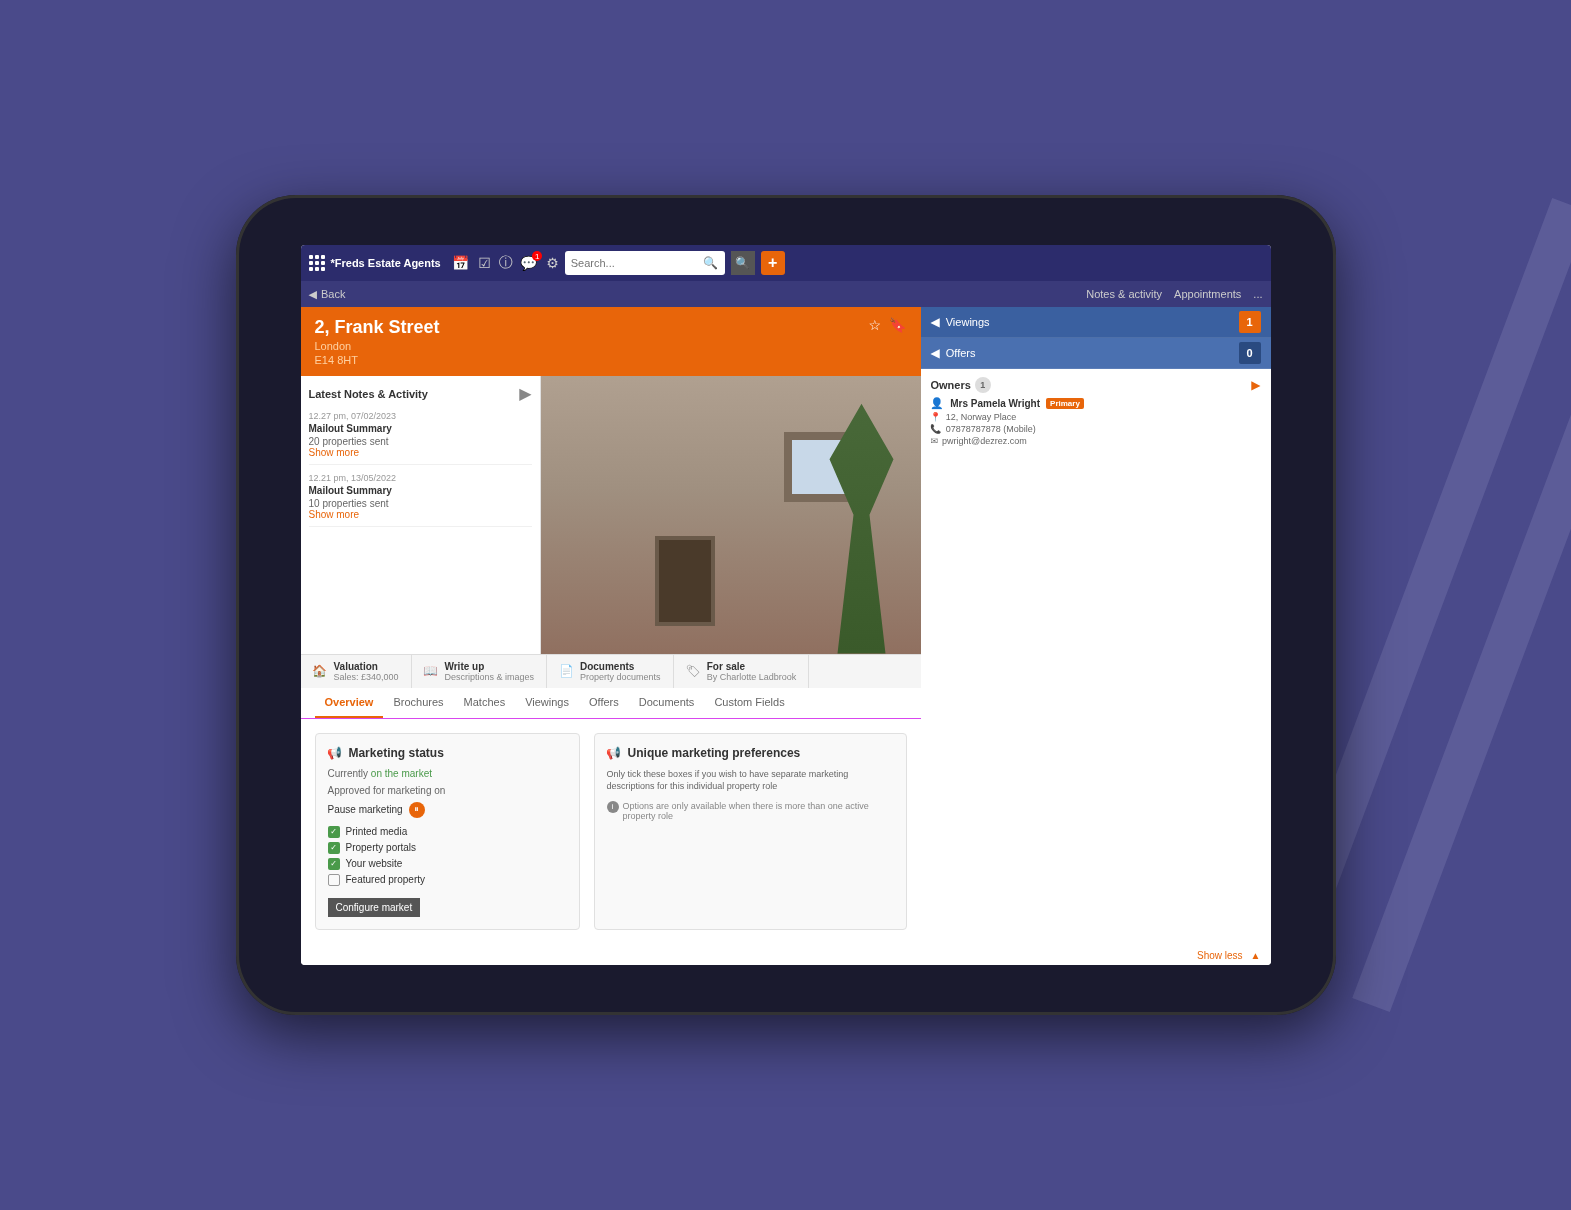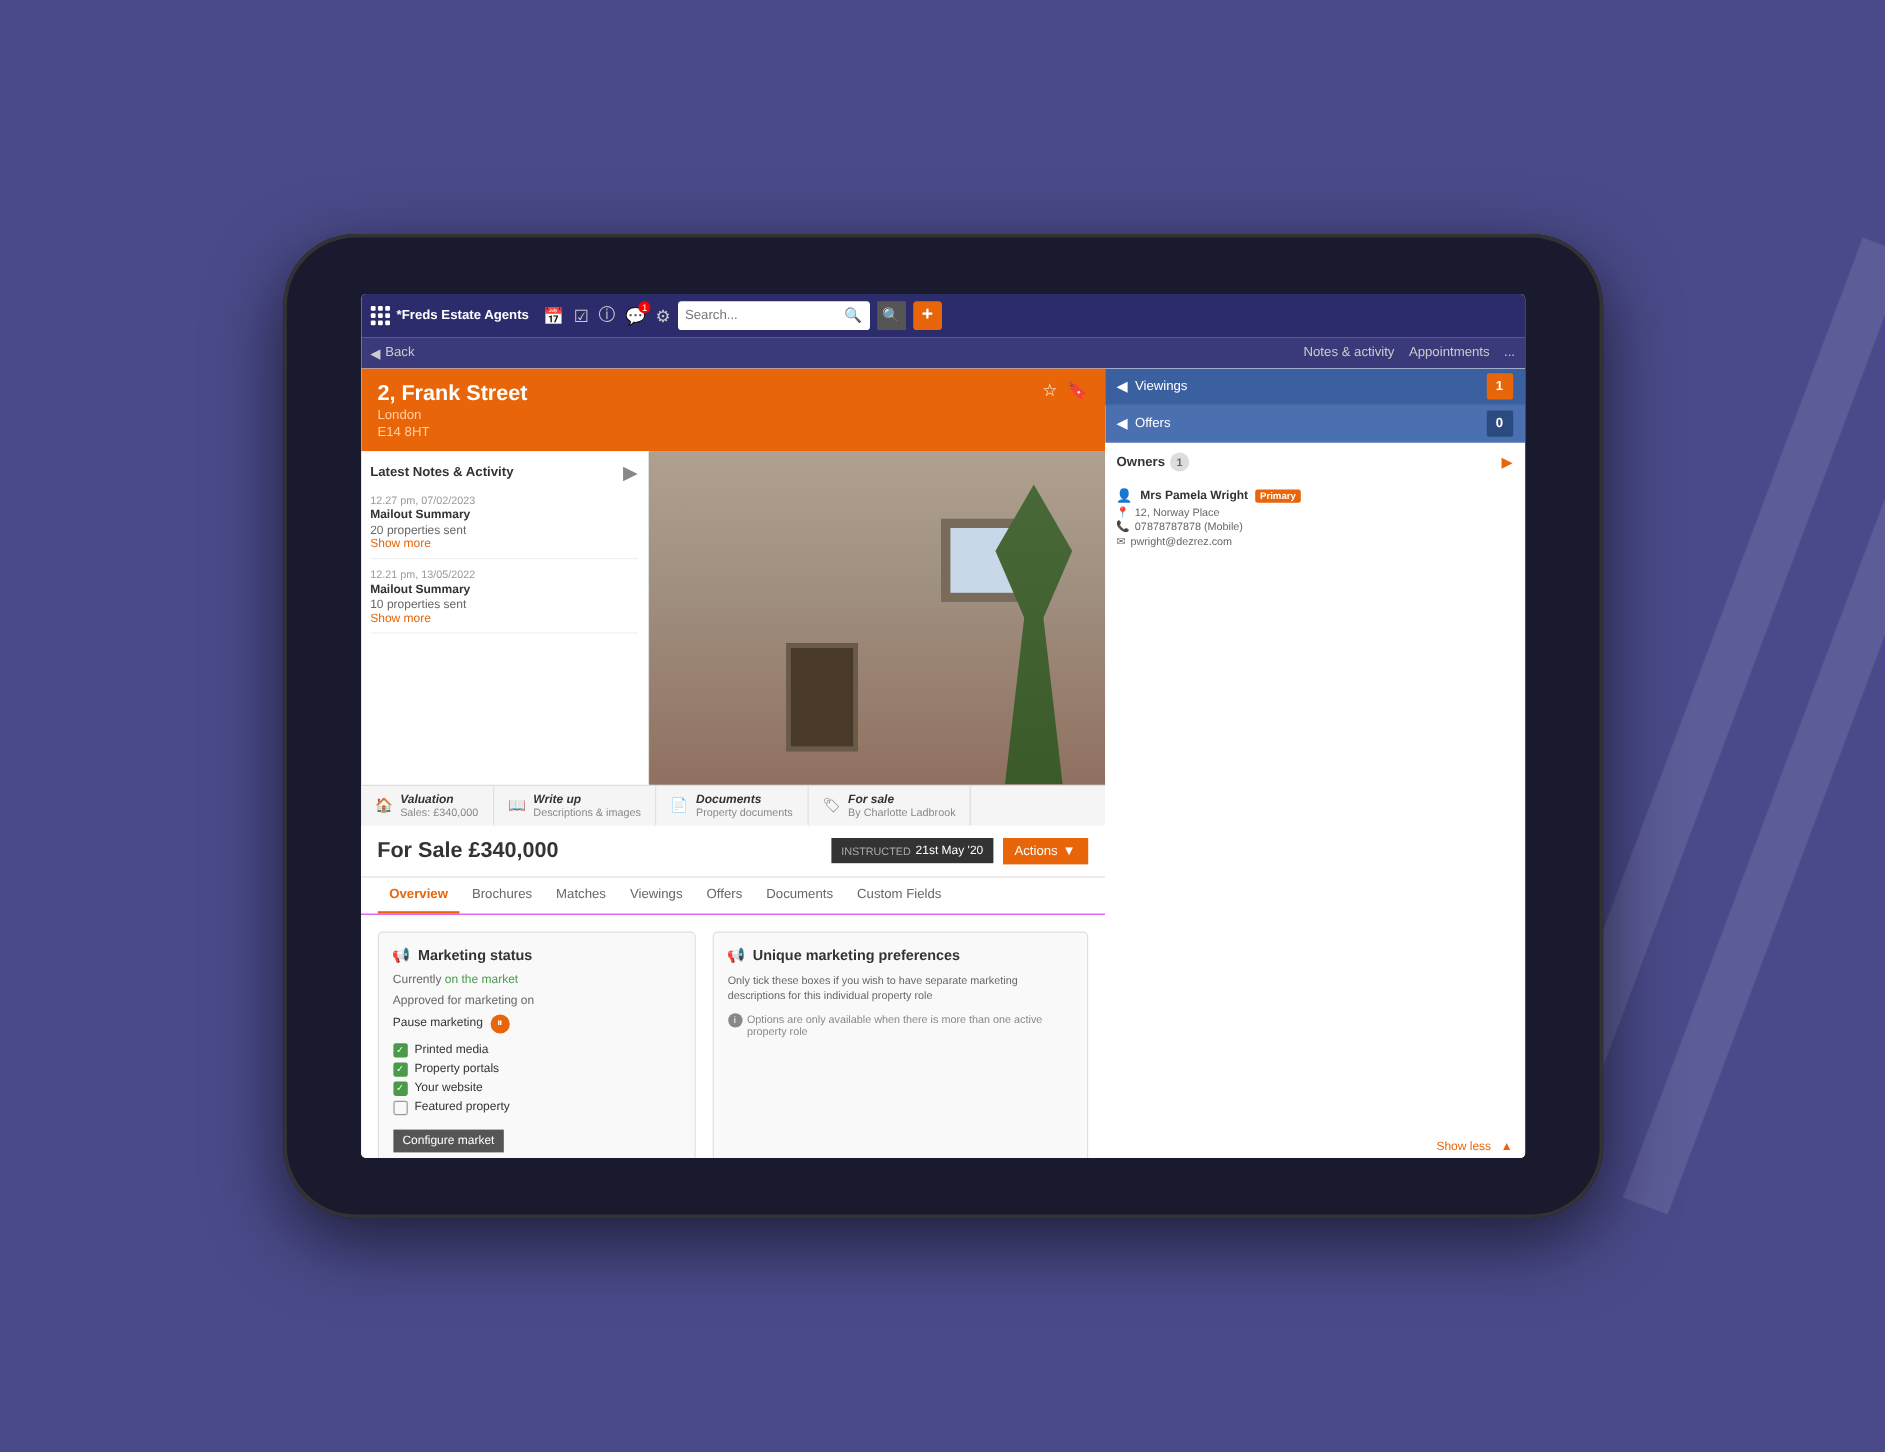--- a/index.html
+++ b/index.html
@@ -375,21 +375,20 @@
 
     .tab-icon {
       font-size: 12px;
       color: #888;
     }
 
     .tab-title {
       font-weight: bold;
       font-size: 10px;
       color: #333;
-      font-style: italic;
     }
 
     .tab-sub {
       font-size: 9px;
       color: #888;
     }
 
     
     .right-panel {
       flex: 1;
@@ -454,21 +453,21 @@
     .owners-section {
       padding: 8px 10px;
       flex: 1;
       overflow-y: auto;
     }
 
     .owners-header {
       display: flex;
       align-items: center;
       justify-content: space-between;
-      margin-bottom: 14px;
+      margin-bottom: 4px;
     }
 
     .owners-title {
       font-size: 11px;
       font-weight: bold;
       color: #333;
       display: flex;
       align-items: center;
       gap: 4px;
     }
@@ -891,33 +890,20 @@
           <div class="property-tab">
             <span class="tab-icon">🏷</span>
             <div>
               <div class="tab-title">For sale</div>
               <div class="tab-sub">By Charlotte Ladbrook</div>
             </div>
           </div>
         </div>
 
         <div class="bottom-content">
-          <div class="property-sale-header">
-            <div class="sale-price">For Sale £340,000</div>
-            <div class="sale-header-right">
-              <div class="instructed-badge">
-                <span class="instructed-label">INSTRUCTED</span>
-                <span class="instructed-date">21st May '20</span>
-              </div>
-              <button class="actions-btn">
-                <span>Actions</span>
-                <span>▼</span>
-              </button>
-            </div>
-          </div>
 
           <div class="detail-tabs">
             <div class="detail-tab active">Overview</div>
             <div class="detail-tab">Brochures</div>
             <div class="detail-tab">Matches</div>
             <div class="detail-tab">Viewings</div>
             <div class="detail-tab">Offers</div>
             <div class="detail-tab">Documents</div>
             <div class="detail-tab">Custom Fields</div>
           </div>

